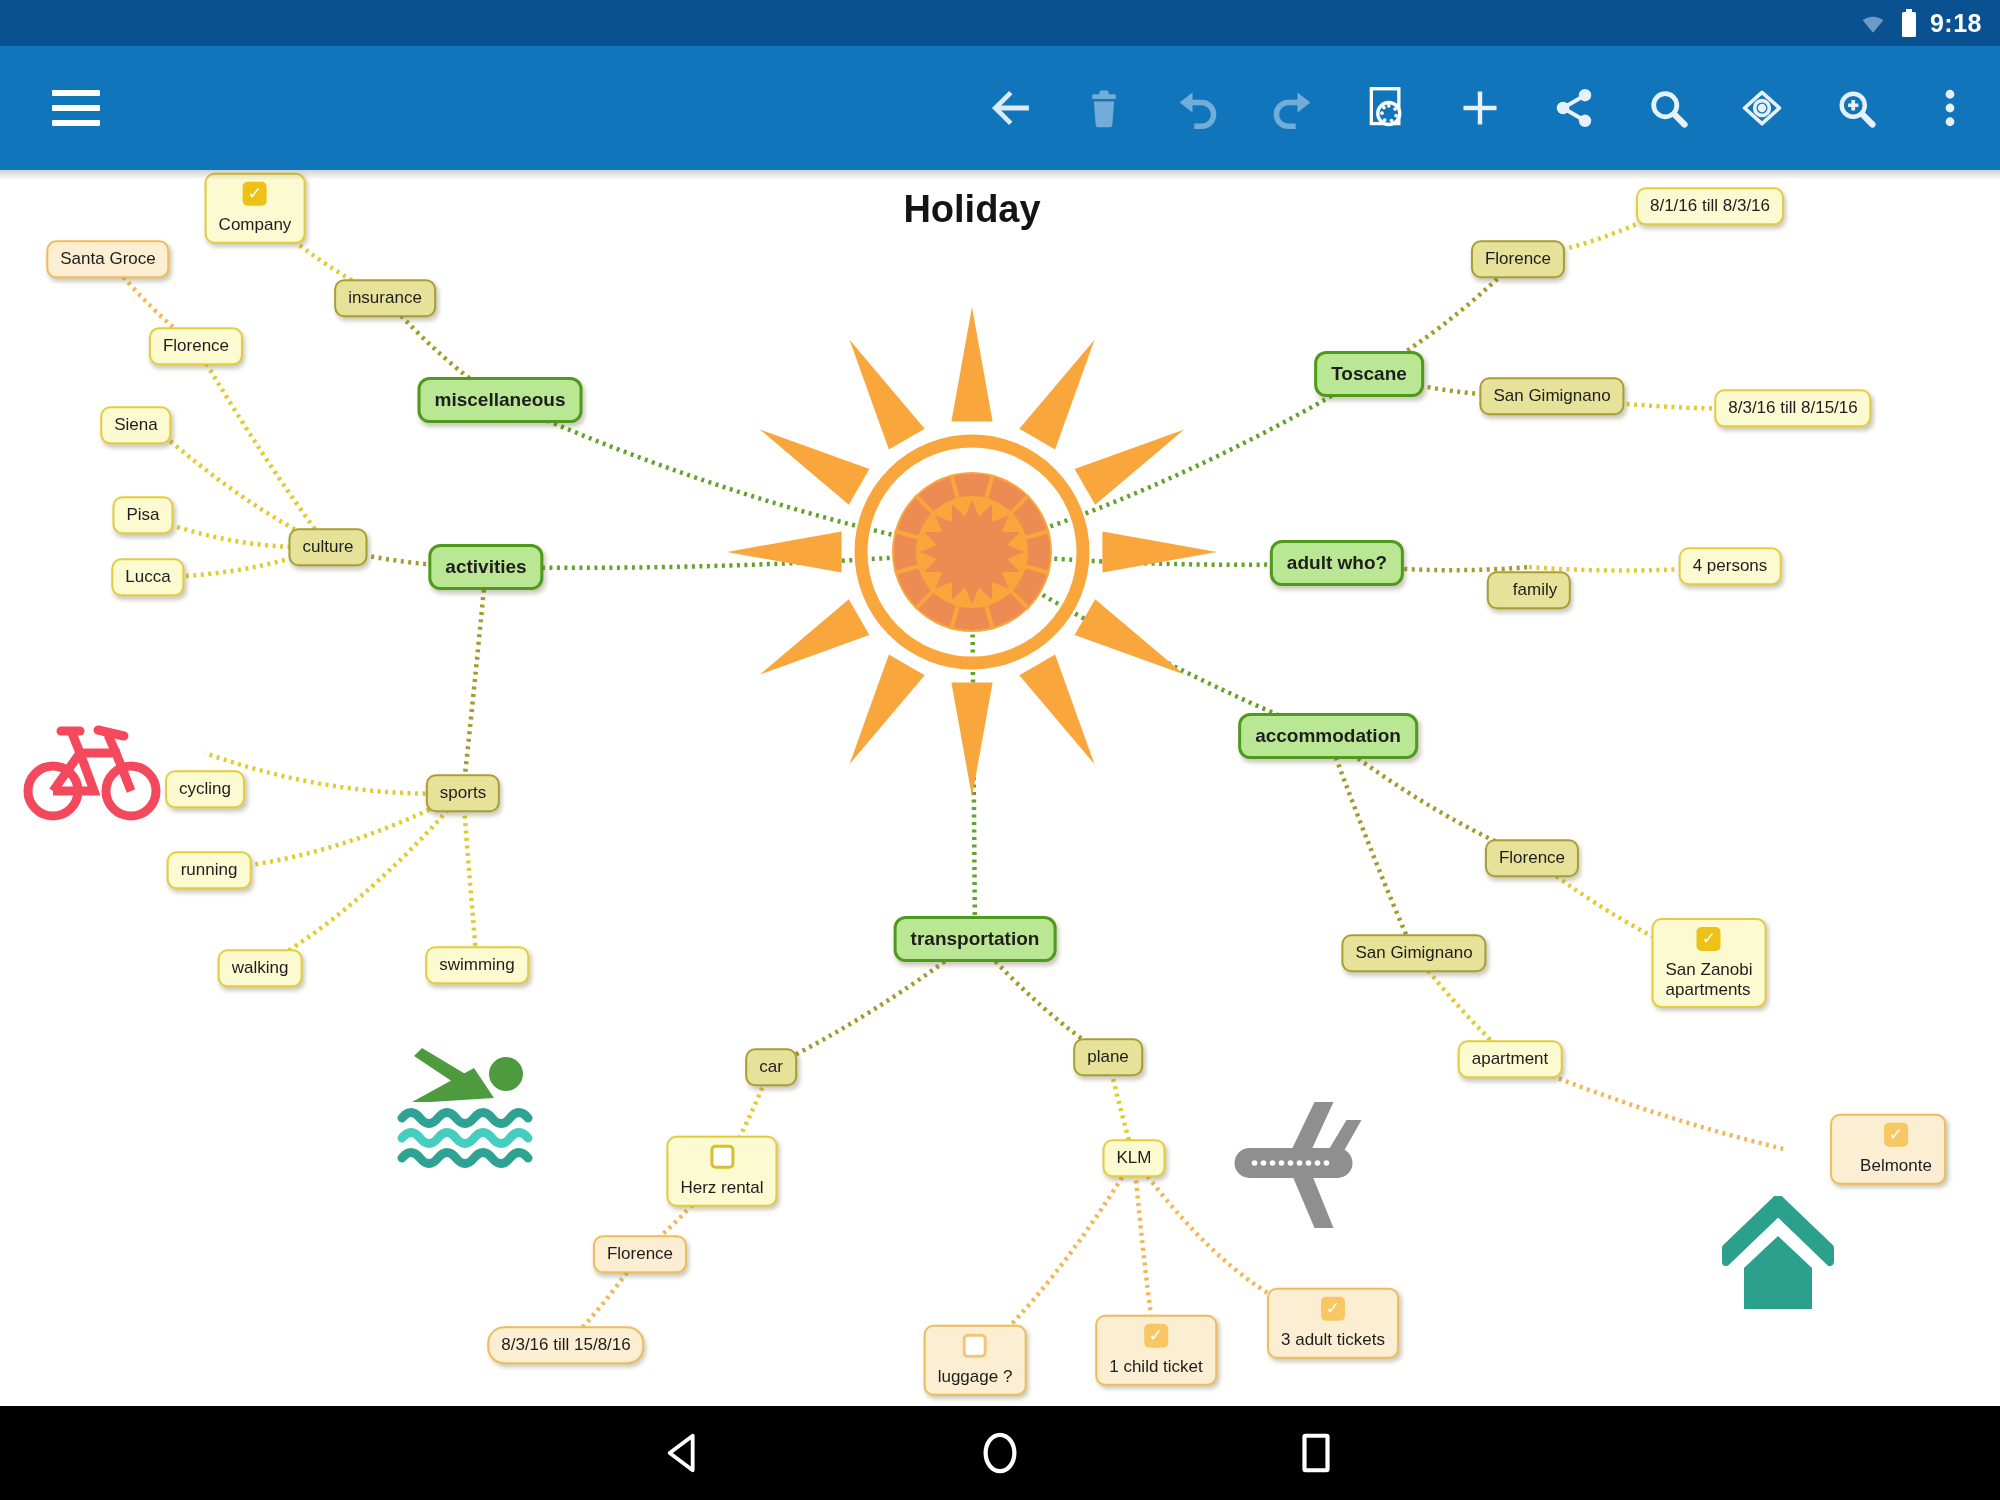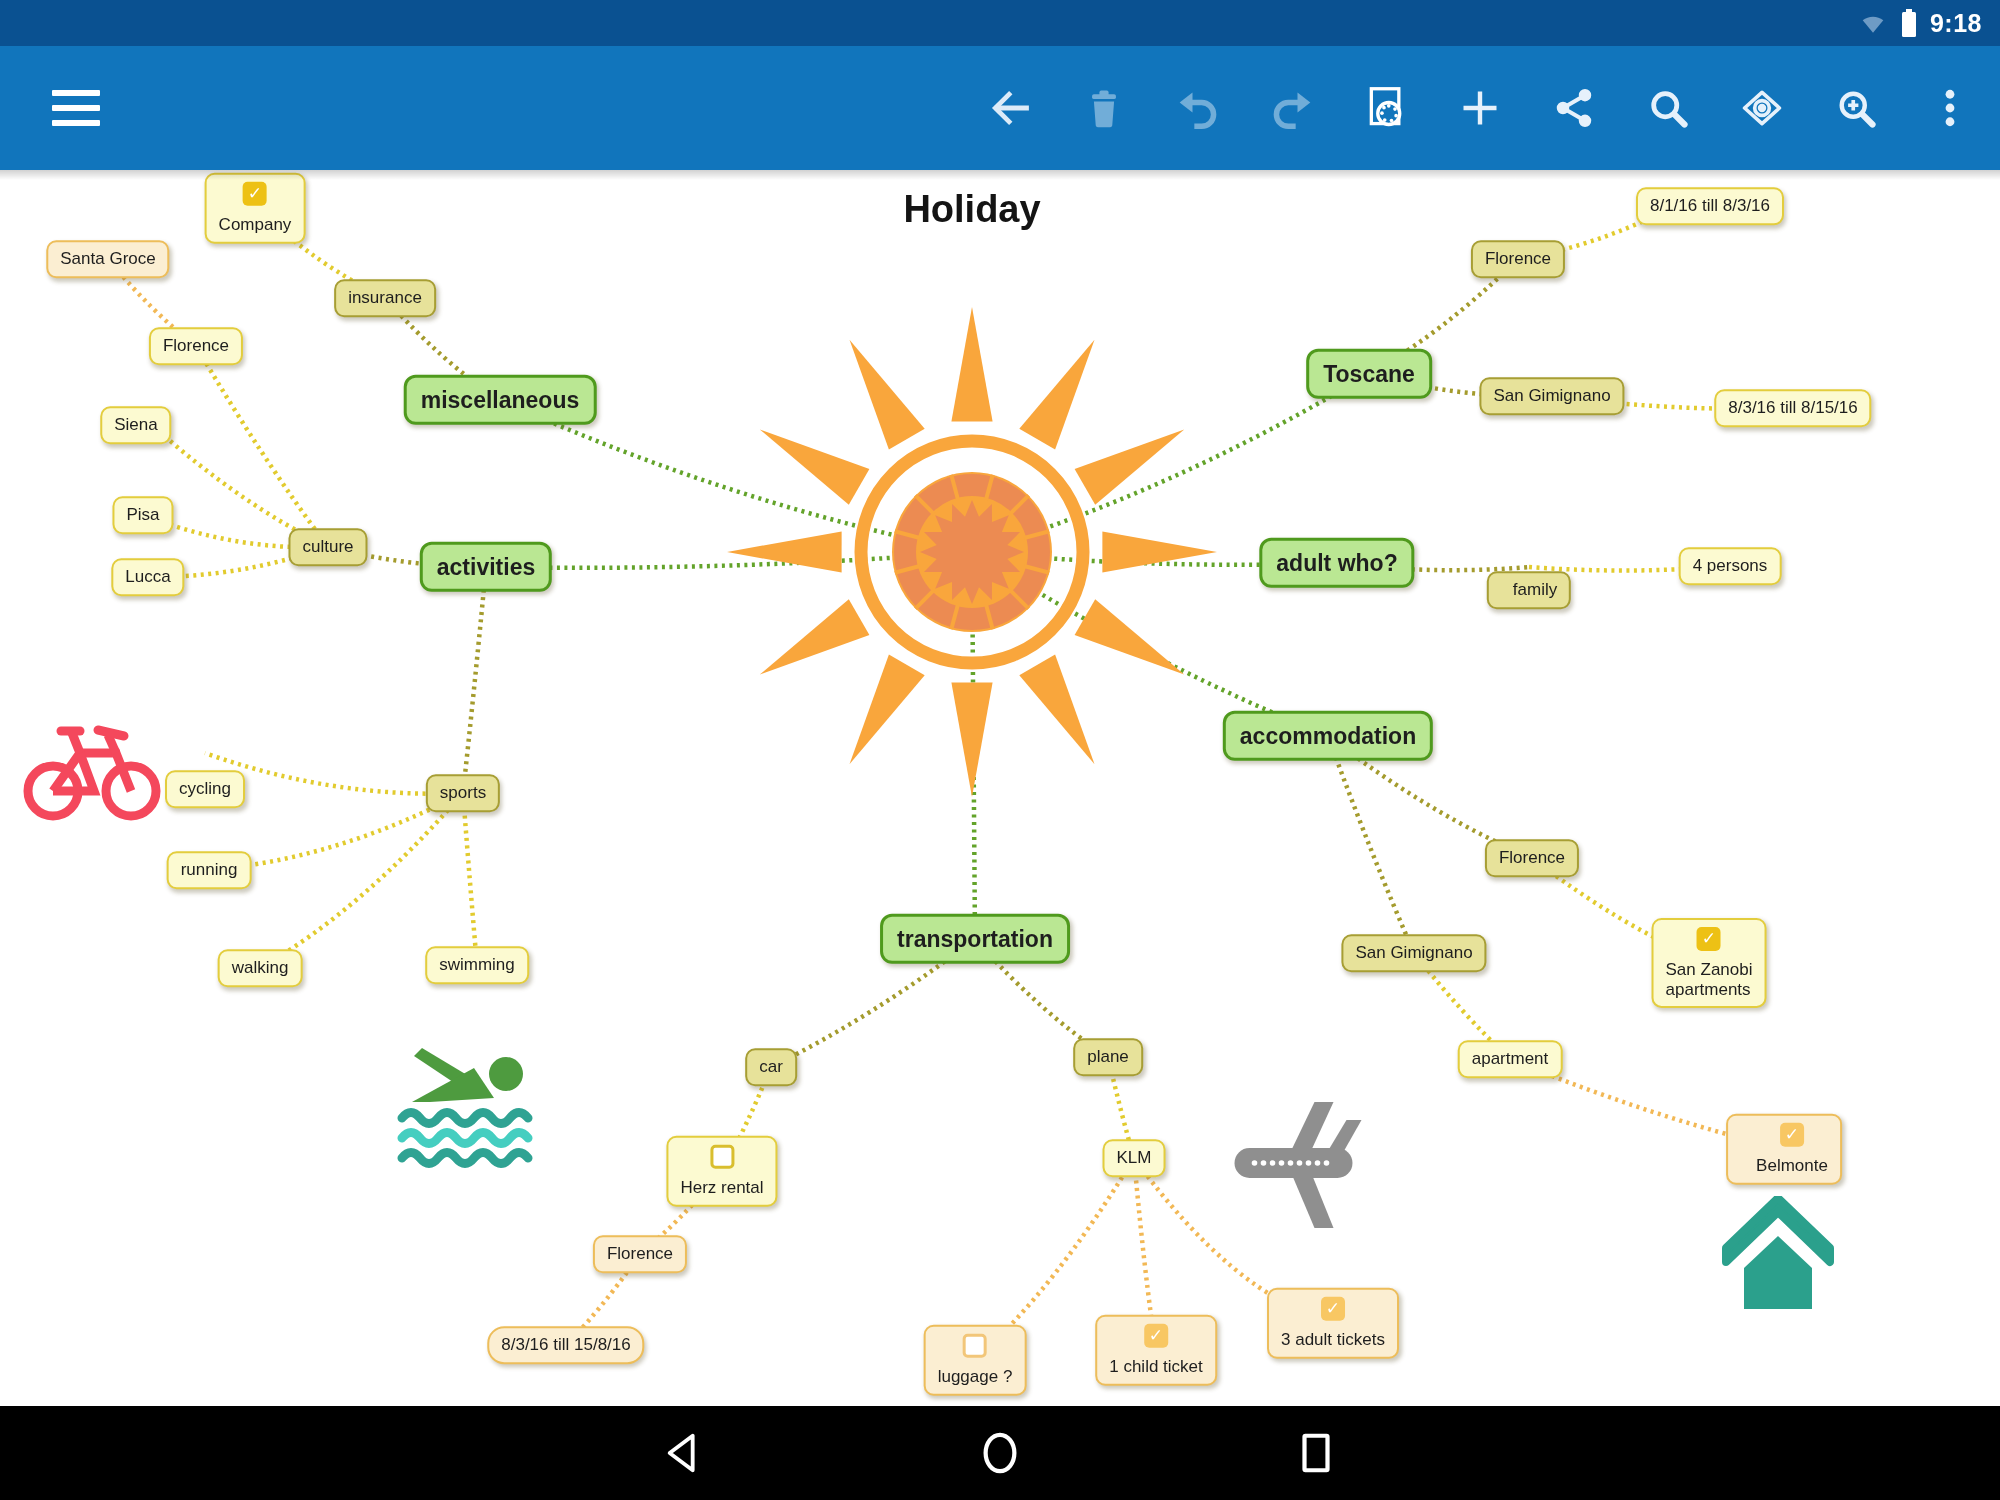--- a/index.html
+++ b/index.html
@@ -36,21 +36,21 @@
   #sun{position:absolute;left:722px;top:302px;width:500px;height:500px;z-index:2;}
   .map-icon{position:absolute;z-index:2;}
 
   
   .node{position:absolute;transform:translate(-50%,-50%);display:flex;align-items:center;gap:9px;
     border-radius:10px;padding:7px 12px;font-size:17px;color:#1e1e1e;white-space:pre-line;z-index:3;
     box-shadow:2px 3px 4px rgba(90,80,40,.30);cursor:pointer;line-height:1.15;text-align:left;flex-direction:column;}
   .n-yellow{background:#FCFAD1;border:2px solid #E3CD3D;}
   .n-olive {background:#E7E29A;border:2px solid #A79E34;}
   .n-peach {background:#FBEED2;border:2px solid #EDBD5A;}
-  .n-green {background:#BAE793;border:3px solid #4F9A1D;font-weight:bold;font-size:23px;border-radius:12px;padding:9px 14px;}
+  .n-green {background:#BAE793;border:3px solid #4F9A1D;font-weight:bold;font-size:19px;border-radius:12px;padding:9px 14px;}
   .cb{flex:0 0 auto;width:24px;height:24px;border-radius:5px;display:flex;align-items:center;justify-content:center;
     font-size:17px;font-weight:bold;color:#fff;}
   .cb-gold-checked{background:#EDC115;}
   .cb-amber-checked{background:#F8C763;}
   .cb-gold-checked::after,.cb-amber-checked::after{content:"\2713";}
   .cb-gold-unchecked{background:#fff;border:3px solid #D9BE2E;}
   .cb-amber-unchecked{background:#fff;border:3px solid #F2C679;}
 
   
   .navbar{position:absolute;left:0;bottom:0;width:2000px;height:94px;background:#000;z-index:50;}
@@ -214,21 +214,21 @@
         <div class="node n-yellow" style="left: 1793px; top: 408px;"><span>8/3/16 till 8/15/16</span></div>
         <div class="node n-green" style="left: 1337px; top: 563px;"><span>adult who?</span></div>
         <div class="node n-olive" style="left: 1529px; top: 590px; padding-left: 24px;"><span>family</span></div>
         <div class="node n-yellow" style="left: 1730px; top: 566px;"><span>4 persons</span></div>
         <div class="node n-green" style="left: 1328px; top: 736px;"><span>accommodation</span></div>
         <div class="node n-olive" style="left: 1532px; top: 858px;"><span>Florence</span></div>
         <div class="node n-olive" style="left: 1414px; top: 953px;"><span>San Gimignano</span></div>
         <div class="node n-yellow" style="left: 1709px; top: 963px;"><span class="cb cb-gold-checked"></span><span>San Zanobi
 apartments</span></div>
         <div class="node n-yellow" style="left: 1510px; top: 1059px;"><span>apartment</span></div>
-        <div class="node n-peach" style="left: 1784px; top: 1149px; padding-left: 28px;"><span class="cb cb-amber-checked"></span><span>Belmonte</span></div>
+        <div class="node n-peach" style="left: 1888px; top: 1149px; padding-left: 28px;"><span class="cb cb-amber-checked"></span><span>Belmonte</span></div>
         <div class="node n-green" style="left: 975px; top: 939px;"><span>transportation</span></div>
         <div class="node n-olive" style="left: 771px; top: 1067px;"><span>car</span></div>
         <div class="node n-olive" style="left: 1108px; top: 1057px;"><span>plane</span></div>
         <div class="node n-yellow" style="left: 722px; top: 1171px;"><span class="cb cb-gold-unchecked"></span><span>Herz rental</span></div>
         <div class="node n-yellow" style="left: 1134px; top: 1158px;"><span>KLM</span></div>
         <div class="node n-peach" style="left: 640px; top: 1254px;"><span>Florence</span></div>
         <div class="node n-peach" style="left: 566px; top: 1345px; border-radius: 17px;"><span>8/3/16 till 15/8/16</span></div>
         <div class="node n-peach" style="left: 975px; top: 1360px;"><span class="cb cb-amber-unchecked"></span><span>luggage ?</span></div>
         <div class="node n-peach" style="left: 1156px; top: 1350px;"><span class="cb cb-amber-checked"></span><span>1 child ticket</span></div>
         <div class="node n-peach" style="left: 1333px; top: 1323px;"><span class="cb cb-amber-checked"></span><span>3 adult tickets</span></div>

